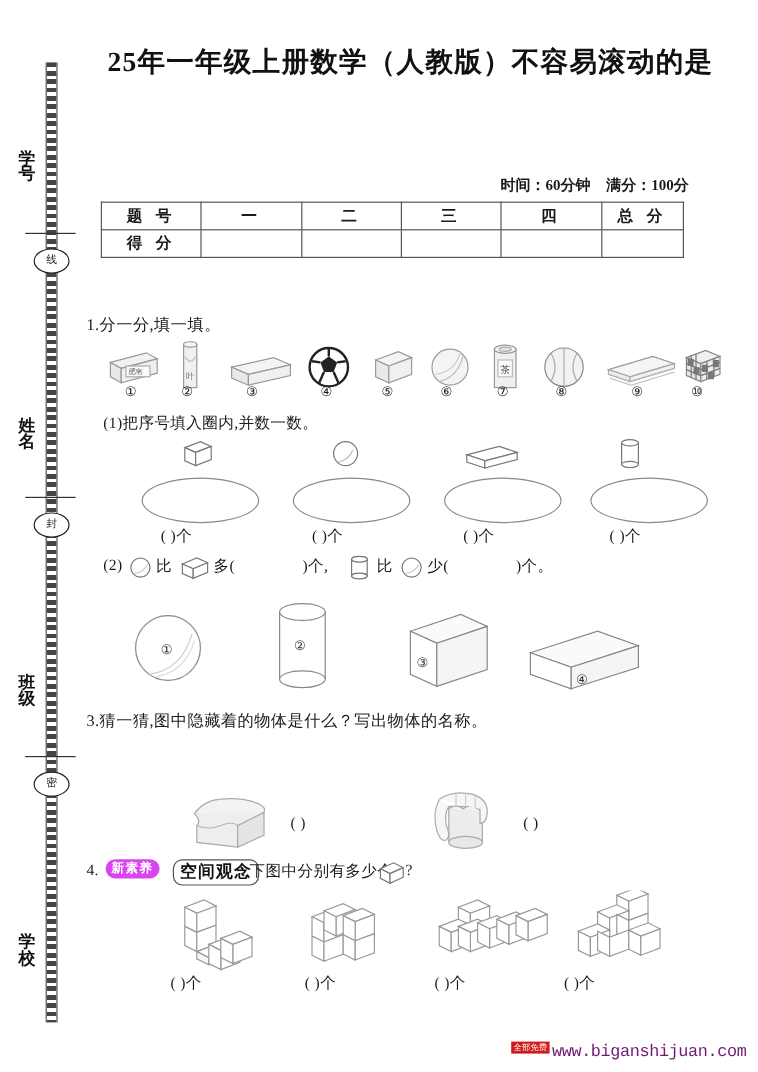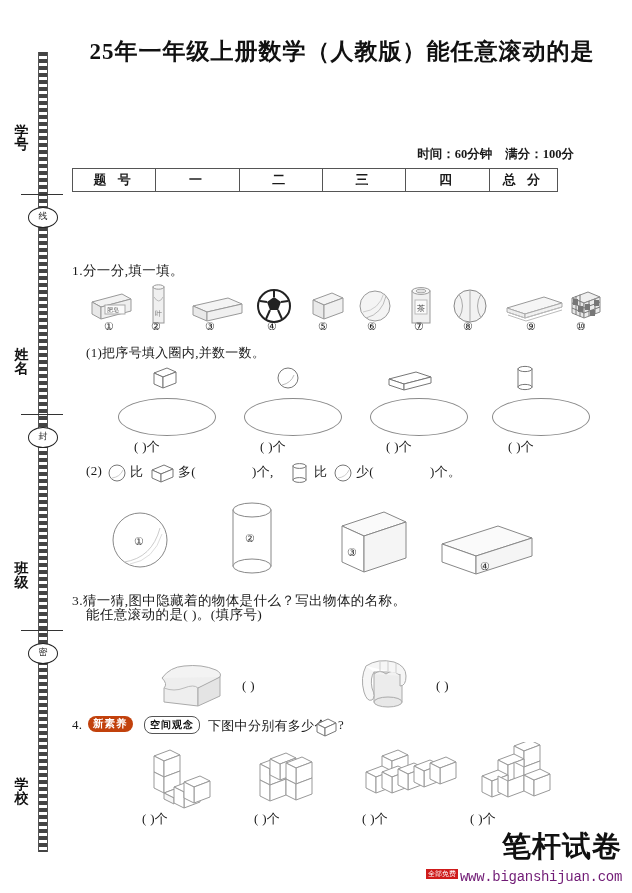--- a/index.html
+++ b/index.html
@@ -25,21 +25,21 @@
 
   
   .title{position:absolute;left:62px;top:36px;width:560px;text-align:center;
      font-size:23px;font-weight:700;letter-spacing:1px;color:#111;}
   .subtitle{position:absolute;left:62px;top:98px;width:560px;text-align:center;
      font-size:21px;font-weight:700;letter-spacing:2px;color:#111;}
   .meta{position:absolute;right:58px;top:146px;font-size:12.5px;font-weight:700;}
   .meta span{margin-left:10px;margin-top:20px;}
 
   
-  table.score{position:absolute;left:72px;top:168px;width:486px;border-collapse:collapse;}
+  table.score{position:absolute;left:84px;top:168px;width:486px;border-collapse:collapse;}
   table.score td{border:1px solid #555;height:22px;text-align:center;font-size:13px;
      font-weight:700;letter-spacing:4px;padding:0;}
   table.score td.lab{width:96px;}
   table.score td.c{width:96px;}
   table.score td.tot{width:78px;}
 
   
   .sec{position:absolute;left:62px;top:232px;width:520px;}
   .pinyin{position:absolute;left:22px;top:-13px;font-size:8.5px;letter-spacing:6px;
      font-family:"Liberation Sans",sans-serif;color:#333;}
@@ -49,24 +49,24 @@
 
   .q{position:absolute;font-size:13.5px;letter-spacing:.4px;}
   .sub{position:absolute;font-size:13px;letter-spacing:.3px;}
 
   
   .fig{position:absolute;}
   .cnum{font-size:11px;font-family:"Liberation Serif",serif;}
   .blank{font-size:13px;letter-spacing:.3px;}
   .ell{border:1px solid #8a8a8a;border-radius:50%;}
 
-  .badge-dark{display:inline-block;background:#c2410c;color:#fff;font-size:10.5px;
+  .badge-dark{display:inline-block;background:#d946ef;color:#fff;font-size:10.5px;
      padding:1px 5px;border-radius:8px;font-weight:700;letter-spacing:1px;
      font-family:"Liberation Sans",sans-serif;}
-  .badge-out{display:inline-block;border:1px solid #555;color:#111;font-size:10px;
+  .badge-out{display:inline-block;border:1px solid #555;color:#111;font-size:14px;
      padding:1px 5px;border-radius:8px;font-weight:700;letter-spacing:1px;
      font-family:"Liberation Sans",sans-serif;}
 
   
   .wm{position:absolute;right:10px;bottom:8px;text-align:right;}
   .wm-cn{font-size:29px;font-weight:700;color:#111;letter-spacing:1px;
      font-family:"Liberation Serif",serif;}
   .wm-free{display:inline-block;background:#cf1b1b;color:#fff;font-size:7px;padding:0 2px;
      vertical-align:5px;margin-right:2px;font-family:"Liberation Sans",sans-serif;}
   .wm-url{font-size:14px;color:#701a75;font-family:"Liberation Mono",monospace;letter-spacing:-.3px;}
@@ -87,35 +87,43 @@
     <div class="seal-dash" style="top:362px;"></div>
     <div class="seal-oval" style="top:375px;">封</div>
 
     <div class="vtext" style="top:452px;height:110px;">班 级</div>
     <div class="seal-dash" style="top:578px;"></div>
     <div class="seal-oval" style="top:591px;">密</div>
 
     <div class="vtext" style="top:668px;height:110px;">学 校</div>
   </div>
 
-  <div class="title">25年一年级上册数学（人教版）能任意滚动的是</div>
+  <div class="title">25年一年级上册数学（人教版）不容易滚动的是</div>
   <div class="meta">
     <span>时间：60分钟</span>
     <span>满分：100分</span>
   </div>
 
   <table class="score">
     <tbody>
         <tr>
       <td class="lab">题 号</td>
       <td class="c">一</td>
       <td class="c">二</td>
       <td class="c">三</td>
       <td class="c">四</td>
       <td class="tot">总 分</td>
+    </tr>
+    <tr>
+      <td class="lab">得 分</td>
+      <td></td>
+      <td></td>
+      <td></td>
+      <td></td>
+      <td></td>
     </tr>
   </tbody>
     </table>
 
 
   <div class="q" style="left:72px;top:262px;">
     <span>1.</span><span>分一分,填一填。</span>
   </div>
 
   <div class="fig" style="left:86px;top:282px;width:500px;height:52px;">
@@ -293,21 +301,20 @@
     </svg>
 
     <svg width="104" height="58" style="position:absolute;left:340px;top:22px;">
       <polygon points="6,22 62,4 96,16 40,34" fill="#fafafa" stroke="#888"></polygon>
       <polygon points="6,22 40,34 40,52 6,40" fill="#fff" stroke="#888"></polygon>
       <polygon points="40,34 96,16 96,34 40,52" fill="#f5f5f5" stroke="#888"></polygon>
       <text x="44" y="48" font-size="11" fill="#333" font-family="serif">④</text>
     </svg>
   </div>
 
-  <div class="q" style="left:86px;top:606px;">能任意滚动的是(          )。(填序号)</div>
 
   <div class="q" style="left:72px;top:592px;">
     <span>3.</span><span>猜一猜,图中隐藏着的物体是什么？写出物体的名称。</span>
   </div>
 
   <div class="fig" style="left:150px;top:656px;width:420px;height:56px;">
 
     <svg width="82" height="52" style="position:absolute;left:0;top:2px;">
       <path d="M12 20 Q20 9 34 8 Q52 6 66 12 Q72 15 70 19 L46 27 Q30 25 12 20 Z" fill="#f3f3f3" stroke="#aaa"></path>
       <path d="M12 20 Q18 26 14 30 L14 44 L48 48 L48 30 Q56 28 70 19" fill="#eee" stroke="#aaa"></path>
@@ -421,19 +428,18 @@
           <polygon points="38,39 54,33 54,49 38,55"></polygon>
         <polygon points="54,33 64,38 64,54 54,49"></polygon>
           <polygon points="64,38 80,32 80,48 64,54"></polygon>
           <polygon points="54,33 70,27 80,32 64,38"></polygon>
       </g>
     </svg>
     <span class="blank" style="position:absolute;left:330px;top:68px;">(        )个</span>
   </div>
 
   <div class="wm">
-    <div class="wm-cn">笔杆试卷</div>
     <div>
       <span class="wm-free">全部免费</span><span class="wm-url">www.biganshijuan.com</span>
     </div>
   </div>
 
 </div>
 
 </body></html>

